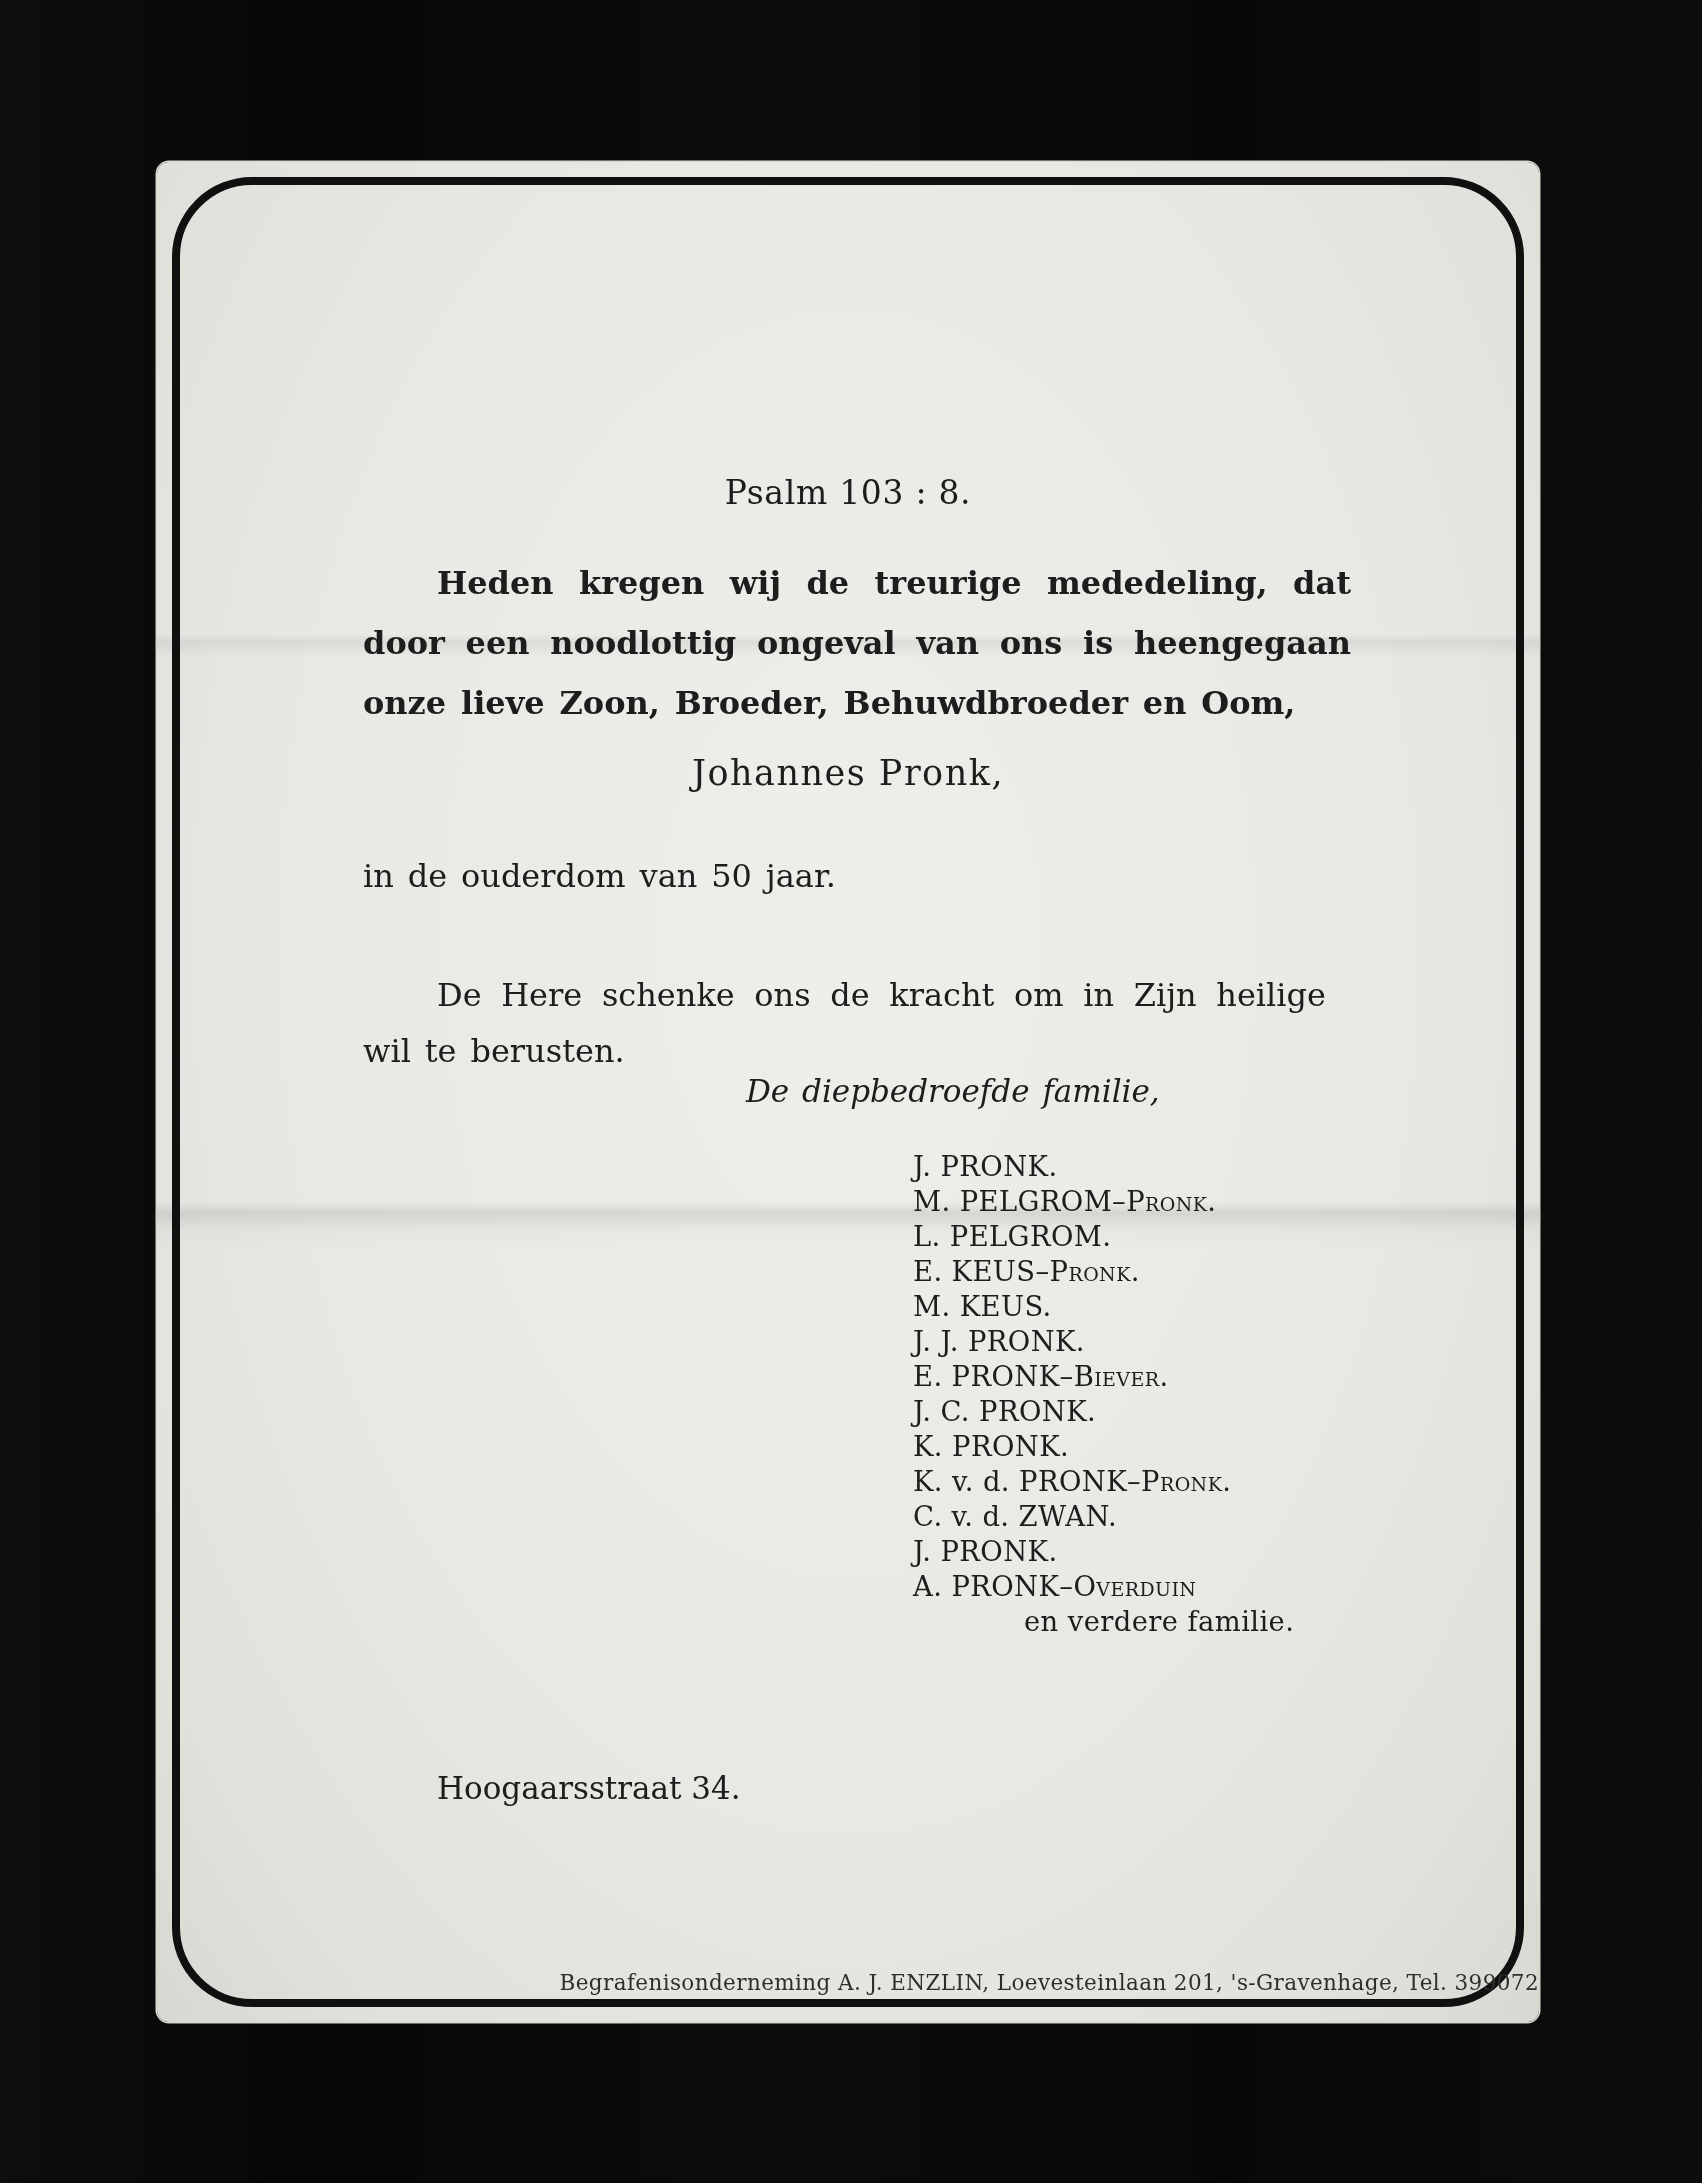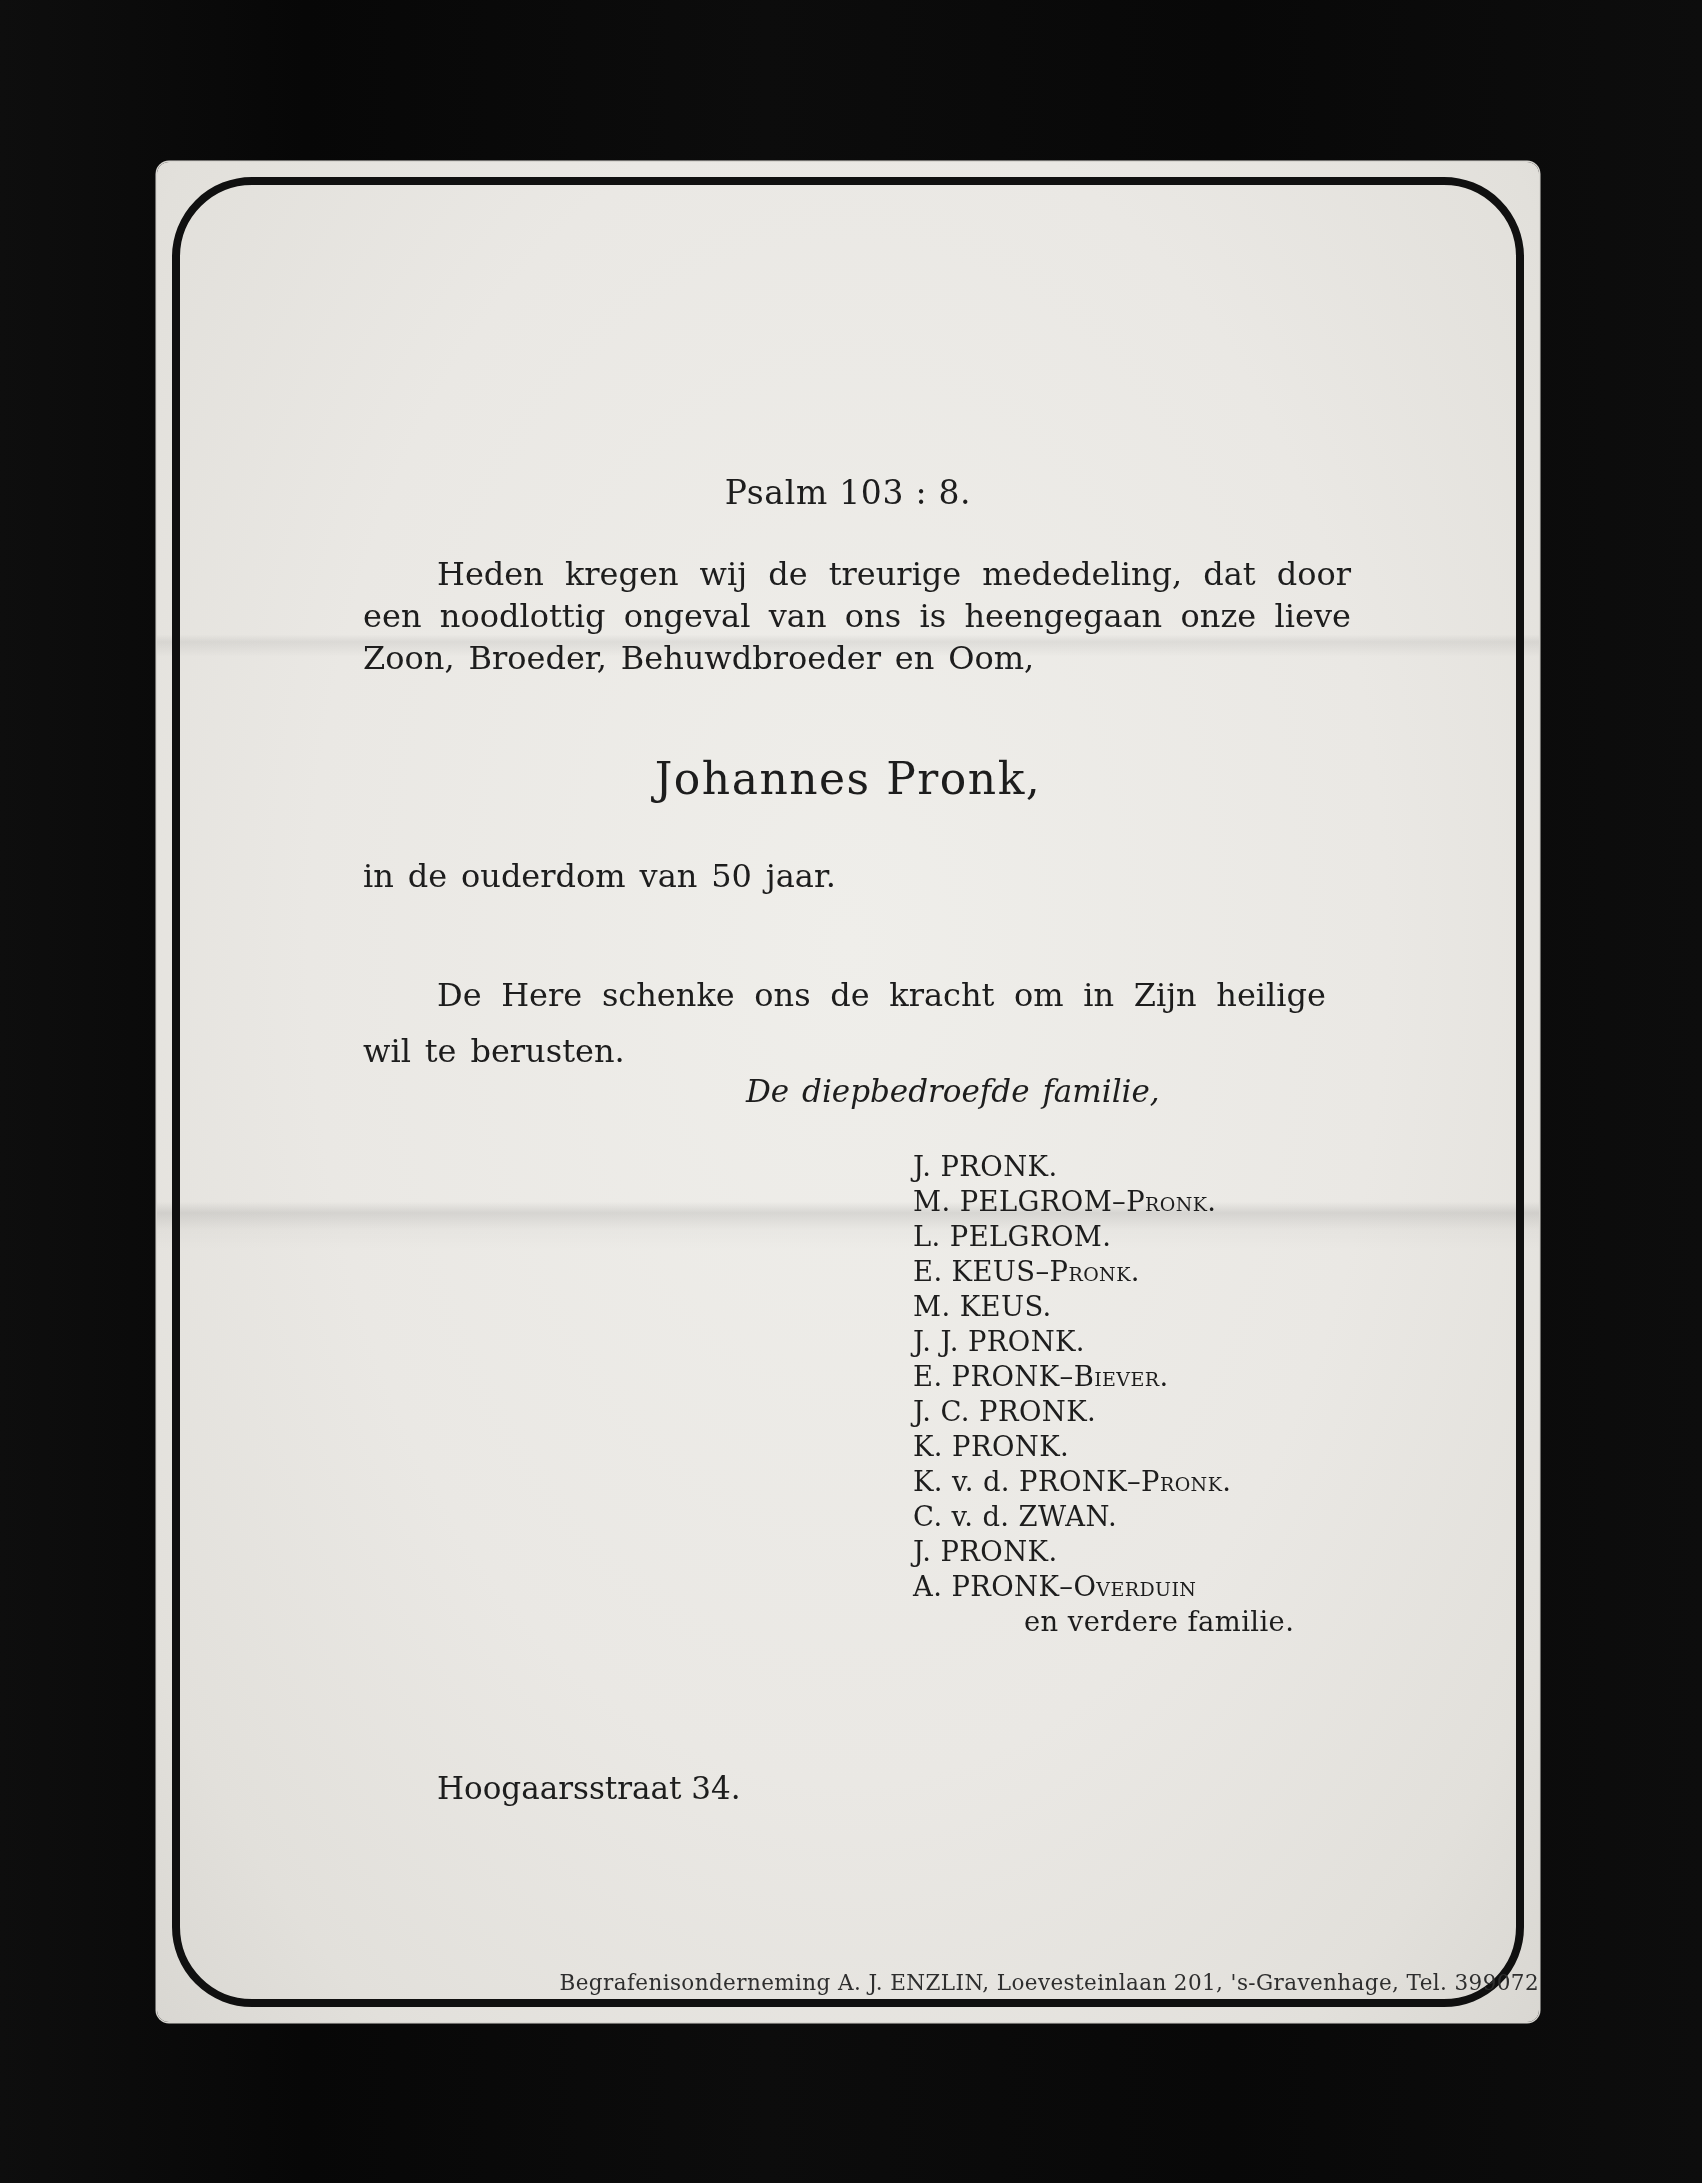--- a/index.html
+++ b/index.html
@@ -47,30 +47,31 @@
     left: 0; right: 0;
     text-align: center;
     font-size: 33px;
     letter-spacing: 0.7px;
   }
   .intro {
     top: 391px;
     left: 206px;
     width: 988px;
     font-size: 32px;
-    line-height: 42px;
+    line-height: 60px;
     text-indent: 74px;
     text-align: justify;
     word-spacing: 3.7px;
+    font-weight: bold;
   }
   .deceased {
     top: 591px;
     left: 0; right: 0;
     text-align: center;
-    font-size: 44px;
+    font-size: 35px;
     letter-spacing: 1.5px;
   }
   .age {
     top: 695px;
     left: 206px;
     font-size: 32px;
     word-spacing: 3.7px;
   }
   .comfort {
     top: 805px;

